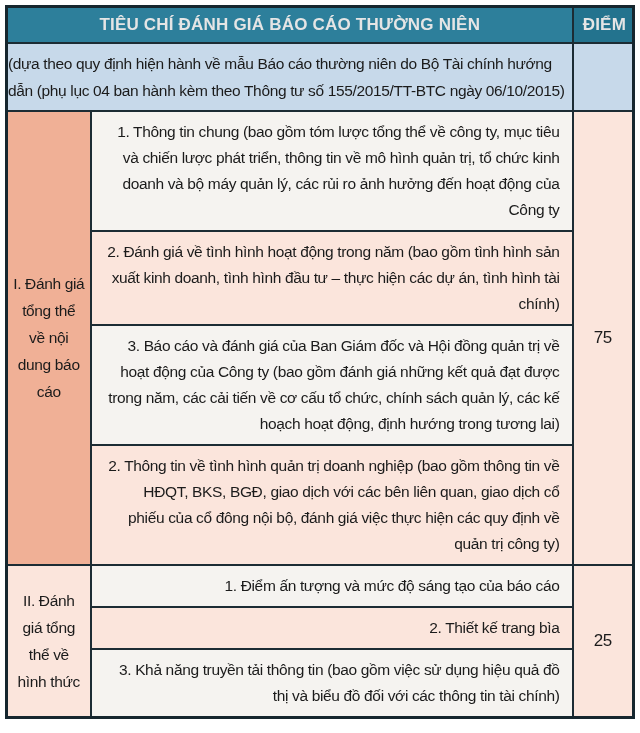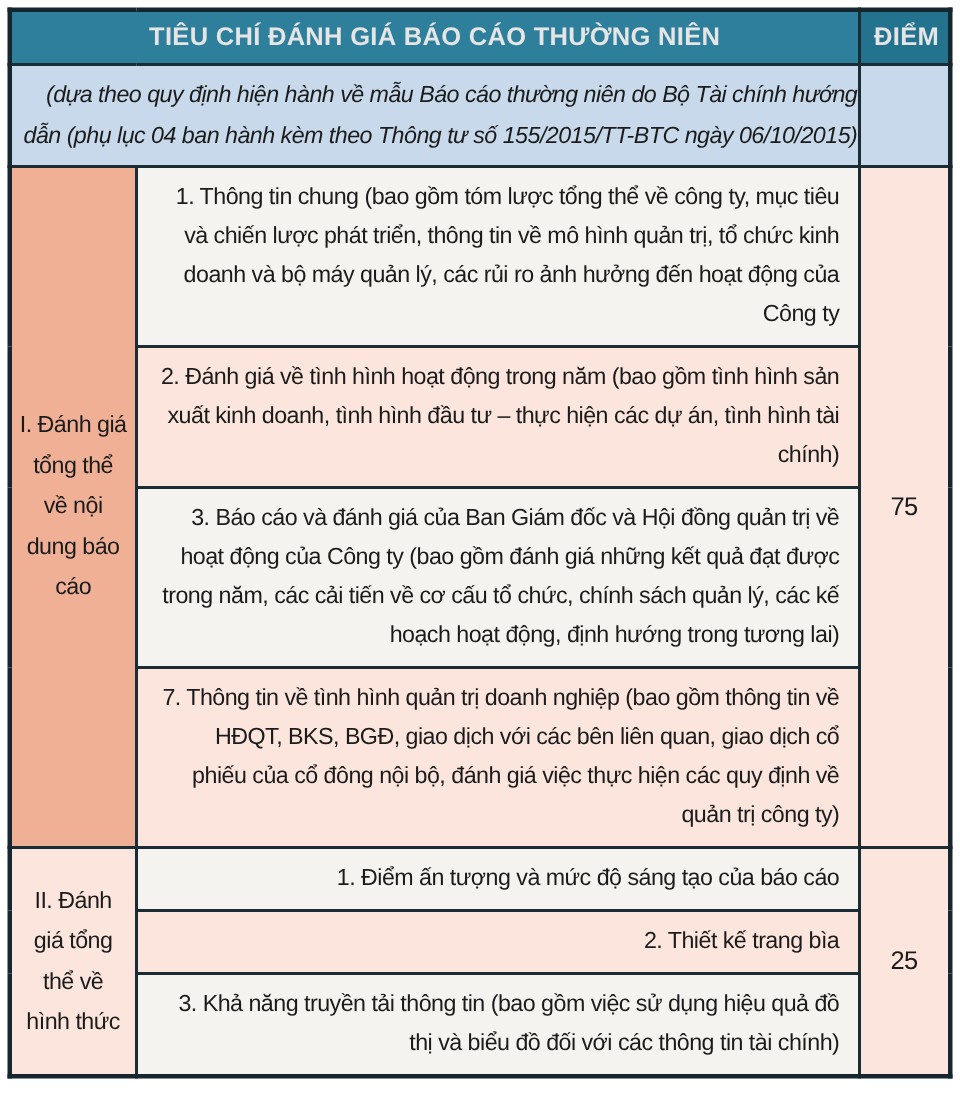--- a/index.html
+++ b/index.html
@@ -47,24 +47,23 @@
     padding: 2px 6px;
   }
   tr.head th.score-head { background: #23738e; text-align: right; }
 
   
   tr.note-row td {
     background: #c7d9ea;
     height: 64px;
   }
   td.note {
-    text-align: right;
+    text-align: left;
     padding: 6px 0;
     line-height: 27px;
-    font-style: italic;
   }
 
   
   td.item {
     text-align: right;
     padding: 7px 12px;
   }
   td.bg-white { background: #f5f3f0; }
   td.bg-pink  { background: #fbe5dc; }
 
@@ -119,21 +118,21 @@
       <td class="item bg-white">1. Thông tin chung (bao gồm tóm lược tổng thể về công ty, mục tiêu và chiến lược phát triển, thông tin về mô hình quản trị, tổ chức kinh doanh và bộ máy quản lý, các rủi ro ảnh hưởng đến hoạt động của Công ty</td>
       <td rowspan="4" class="score">75</td>
     </tr>
     <tr class="r-i2">
       <td class="item bg-pink">2. Đánh giá về tình hình hoạt động trong năm (bao gồm tình hình sản xuất kinh doanh, tình hình đầu tư – thực hiện các dự án, tình hình tài chính)</td>
     </tr>
     <tr class="r-i3">
       <td class="item bg-white">3. Báo cáo và đánh giá của Ban Giám đốc và Hội đồng quản trị về hoạt động của Công ty (bao gồm đánh giá những kết quả đạt được trong năm, các cải tiến về cơ cấu tổ chức, chính sách quản lý, các kế hoạch hoạt động, định hướng trong tương lai)</td>
     </tr>
     <tr class="r-i4">
-      <td class="item bg-pink">7. Thông tin về tình hình quản trị doanh nghiệp (bao gồm thông tin về HĐQT, BKS, BGĐ, giao dịch với các bên liên quan, giao dịch cổ phiếu của cổ đông nội bộ, đánh giá việc thực hiện các quy định về quản trị công ty)</td>
+      <td class="item bg-pink">2. Thông tin về tình hình quản trị doanh nghiệp (bao gồm thông tin về HĐQT, BKS, BGĐ, giao dịch với các bên liên quan, giao dịch cổ phiếu của cổ đông nội bộ, đánh giá việc thực hiện các quy định về quản trị công ty)</td>
     </tr>
 
     <tr class="r-ii1">
       <td rowspan="3" class="sec-label sec2">II. Đánh giá tổng thể về hình thức</td>
       <td class="item bg-white">1. Điểm ấn tượng và mức độ sáng tạo của báo cáo</td>
       <td rowspan="3" class="score">25</td>
     </tr>
     <tr class="r-ii2">
       <td class="item bg-pink">2. Thiết kế trang bìa</td>
     </tr>

